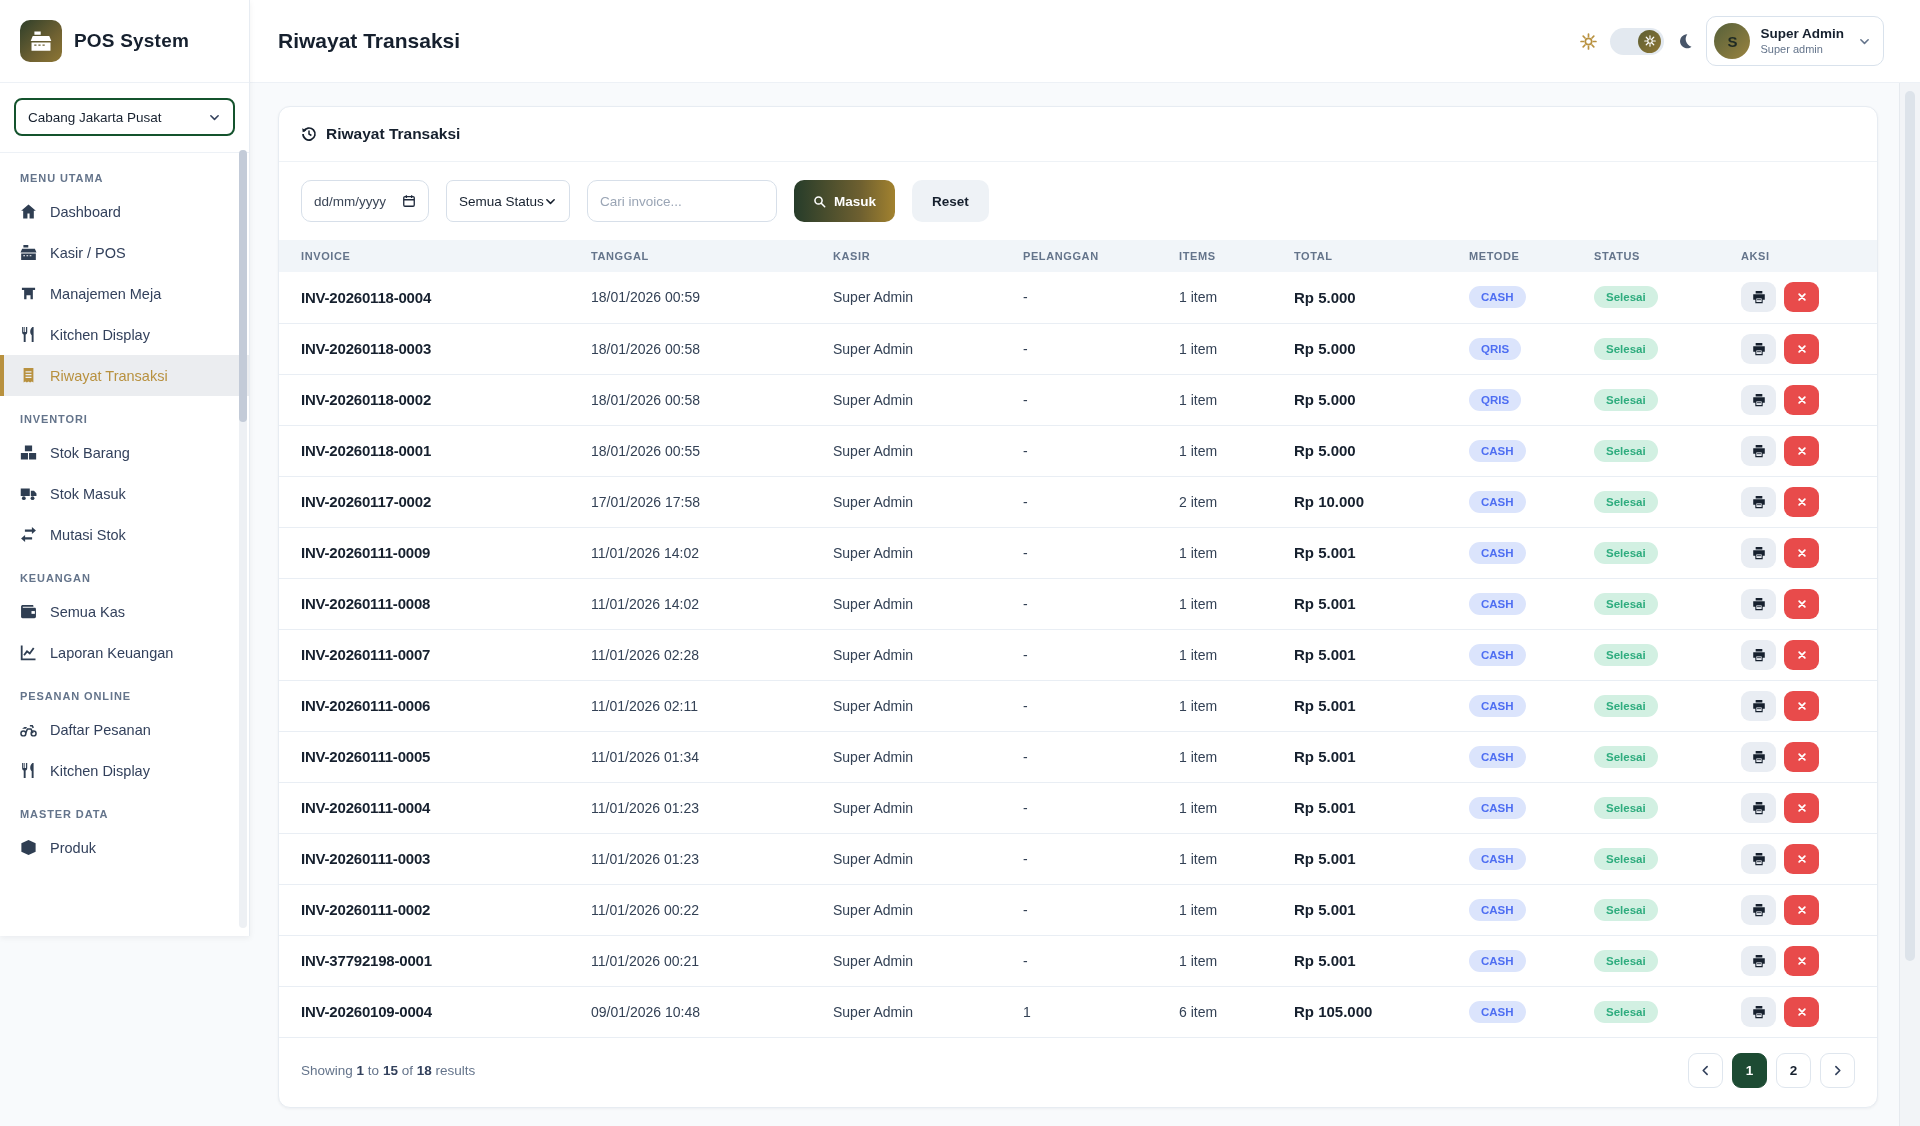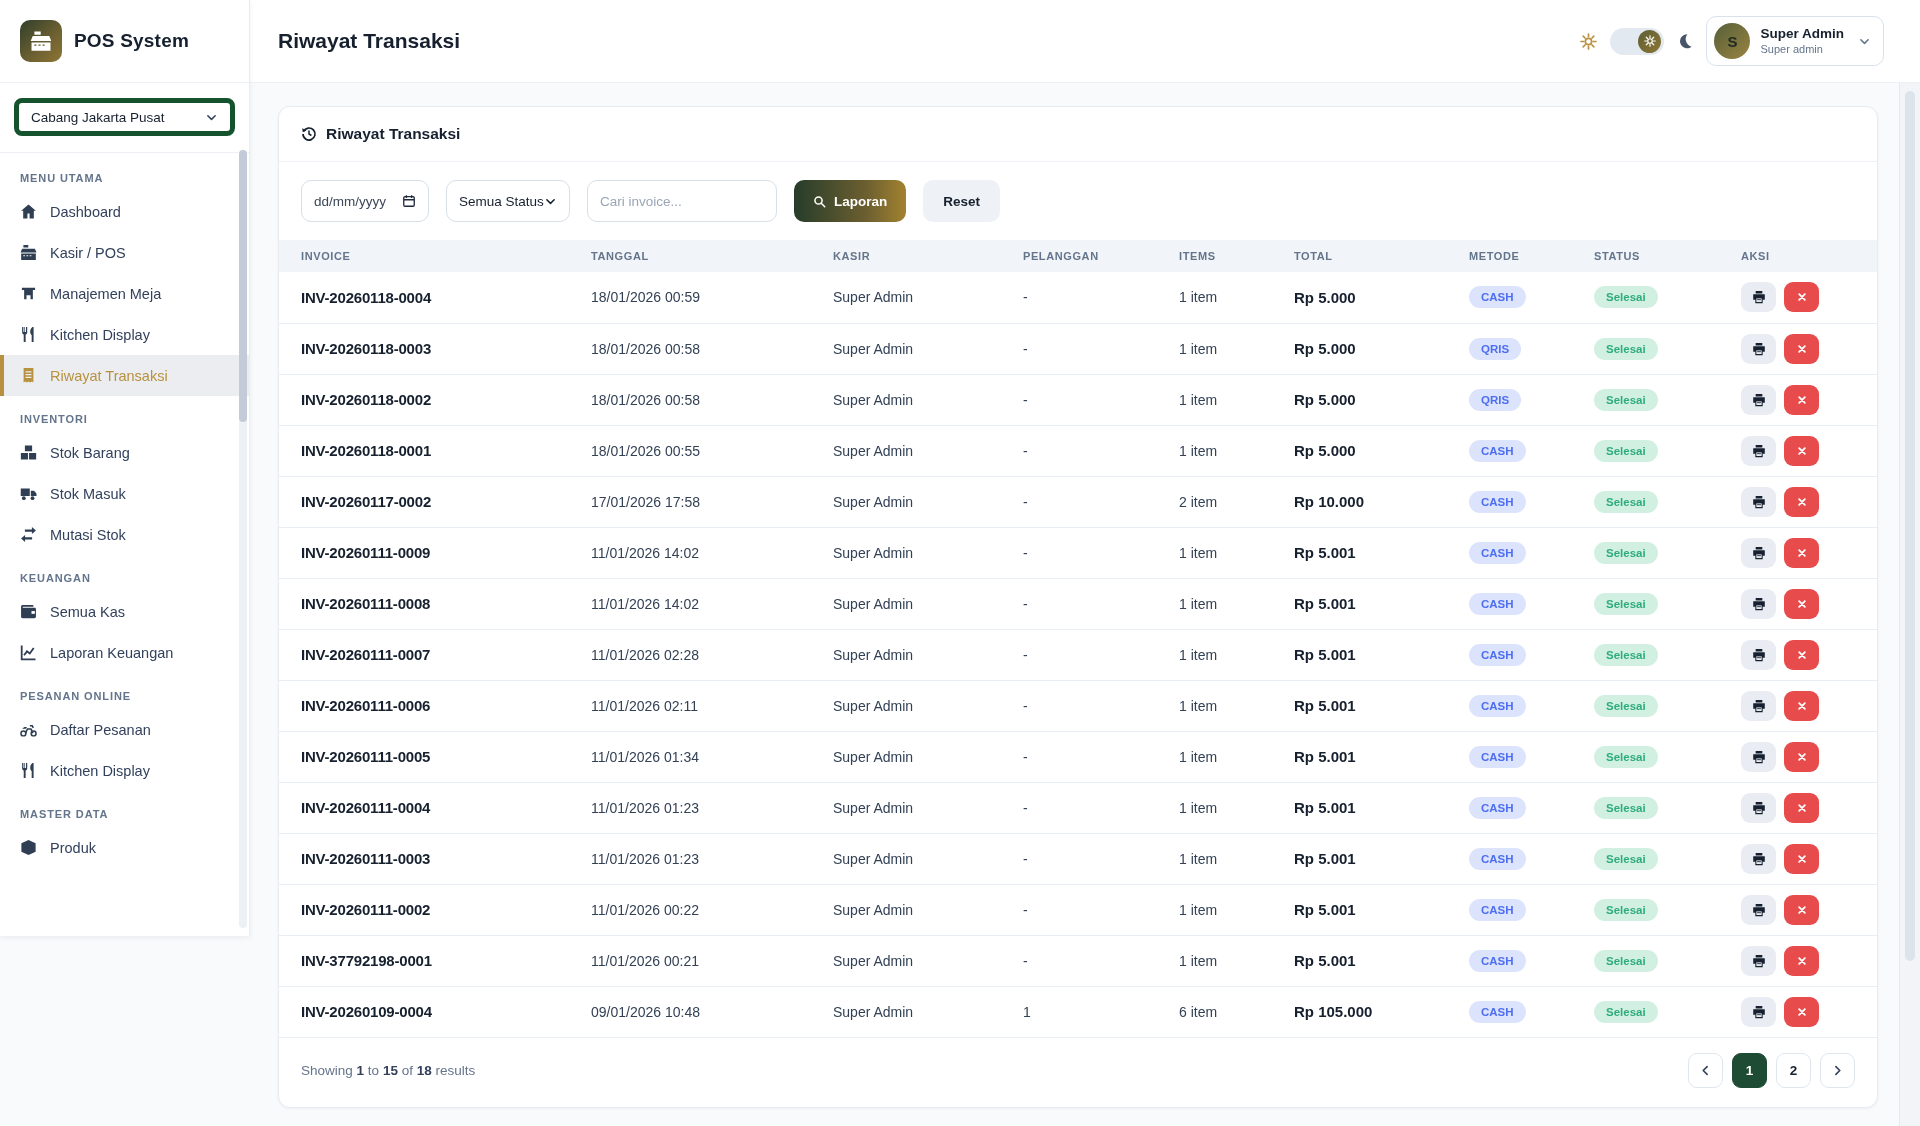--- a/index.html
+++ b/index.html
@@ -9,21 +9,21 @@
 
   
   .sidebar { position:absolute; left:0; top:0; width:250px; height:936px; background:#fff;
              border-right:1px solid #e7ecf2; box-shadow:0 2px 6px rgba(15,23,42,.06); z-index:5; }
   .brand { height:83px; display:flex; align-items:center; gap:12px; padding:0 20px; border-bottom:1px solid #edf1f6; }
   .brand-logo { width:42px; height:42px; border-radius:10px; color:#fff;
                 background:linear-gradient(135deg,#2f3f2a 0%,#6f6132 60%,#8d7634 100%);
                 display:flex; align-items:center; justify-content:center; }
   .brand-name { font-size:19px; font-weight:700; color:#16202e; letter-spacing:.2px; }
   .branch-wrap { padding:15px 14px 16px; border-bottom:1px solid #edf1f6; }
-  .branch-select { height:38px; border:5px solid #14532d; border-radius:8px; display:flex; align-items:center;
+  .branch-select { height:38px; border:2px solid #14532d; border-radius:8px; display:flex; align-items:center;
                    justify-content:space-between; padding:0 12px; font-size:13.5px; color:#16202e; background:#fff; cursor:pointer; }
   .branch-select svg { color:#33415c; }
   .nav { padding-top:2px; }
   .nav-section-label { margin:17px 20px 7px; font-size:11px; font-weight:700; letter-spacing:.9px; color:#64748b; }
   .nav-item { height:41px; display:flex; align-items:center; gap:13px; padding:0 20px; font-size:14.5px;
               color:#33415c; cursor:pointer; }
   .nav-icon { width:17px; height:17px; color:#2f3e52; flex:0 0 17px; display:flex; align-items:center; }
   .nav-item.active { background:#ebedf0; border-left:4px solid var(--accent-gold); padding-left:16px;
                      color:var(--accent-gold); font-weight:400; }
   .nav-item.active .nav-icon { color:var(--accent-gold); }
@@ -53,21 +53,21 @@
   .card { background:#fff; border:1px solid #e7ecf2; border-radius:12px; box-shadow:0 1px 3px rgba(15,23,42,.05);
           width:1600px; }
   .card-head { height:55px; display:flex; align-items:center; gap:9px; padding:0 22px; border-bottom:1px solid #eef2f6;
                font-size:15.5px; font-weight:700; color:#16202e; }
   .card-head svg { color:#16202e; }
 
   .filters { display:flex; align-items:center; gap:17px; padding:18px 22px; }
   .fbox { height:42px; border:1px solid #d7dfe9; border-radius:10px; background:#fff; display:flex; align-items:center; }
   .date-input { width:128px; padding:0 12px; justify-content:space-between; font-size:13.5px; color:#3c4758; cursor:text; }
   .date-input svg { color:#1e293b; }
-  .status-select { width:124px; padding:0 12px; justify-content:space-between; font-size:13.5px; color:#16202e; cursor:pointer; }
+  .status-select { width:124px; padding:0 12px; justify-content:space-between; font-size:13.5px; color:#16202e; cursor:pointer;border-radius:7px; }
   .search-input { width:190px; padding:0 12px; font-size:13.5px; color:#334155; outline:none; }
   .search-input::placeholder { color:#9aa5b5; }
   .btn { height:42px; border:none; border-radius:10px; font-size:13.5px; font-family:inherit; cursor:pointer;
          display:flex; align-items:center; gap:8px; }
   .btn-filter { padding:0 19px; color:#fff; font-weight:600;
                 background:linear-gradient(90deg,#263c2a 0%,#6d5f30 65%,#a2822f 100%); }
   .btn-reset { padding:0 20px; background:#eef2f6; color:#16202e; font-weight:600; margin-left:0; }
 
   table { width:100%; border-collapse:collapse; table-layout:fixed; }
   thead th { background:#f1f5f9; height:32px; text-align:left; font-size:11px; font-weight:700; letter-spacing:.6px;
@@ -404,21 +404,21 @@
           <span>Semua Status</span>
           <svg class="ic" width="13" height="13">
               <use href="#chev-down"></use>
             </svg>
         </div>
         <input class="fbox search-input" placeholder="Cari invoice..." style="">
         <button class="btn btn-filter">
           <svg class="ic" width="13" height="13">
               <use href="#search"></use>
             </svg>
-          <span>Laporan</span>
+          <span>Masuk</span>
         </button>
         <button class="btn btn-reset">
           <span>Reset</span>
         </button>
       </div>
 
       <table>
         <colgroup>
           <col style="width:292px">
             <col style="width:242px">

